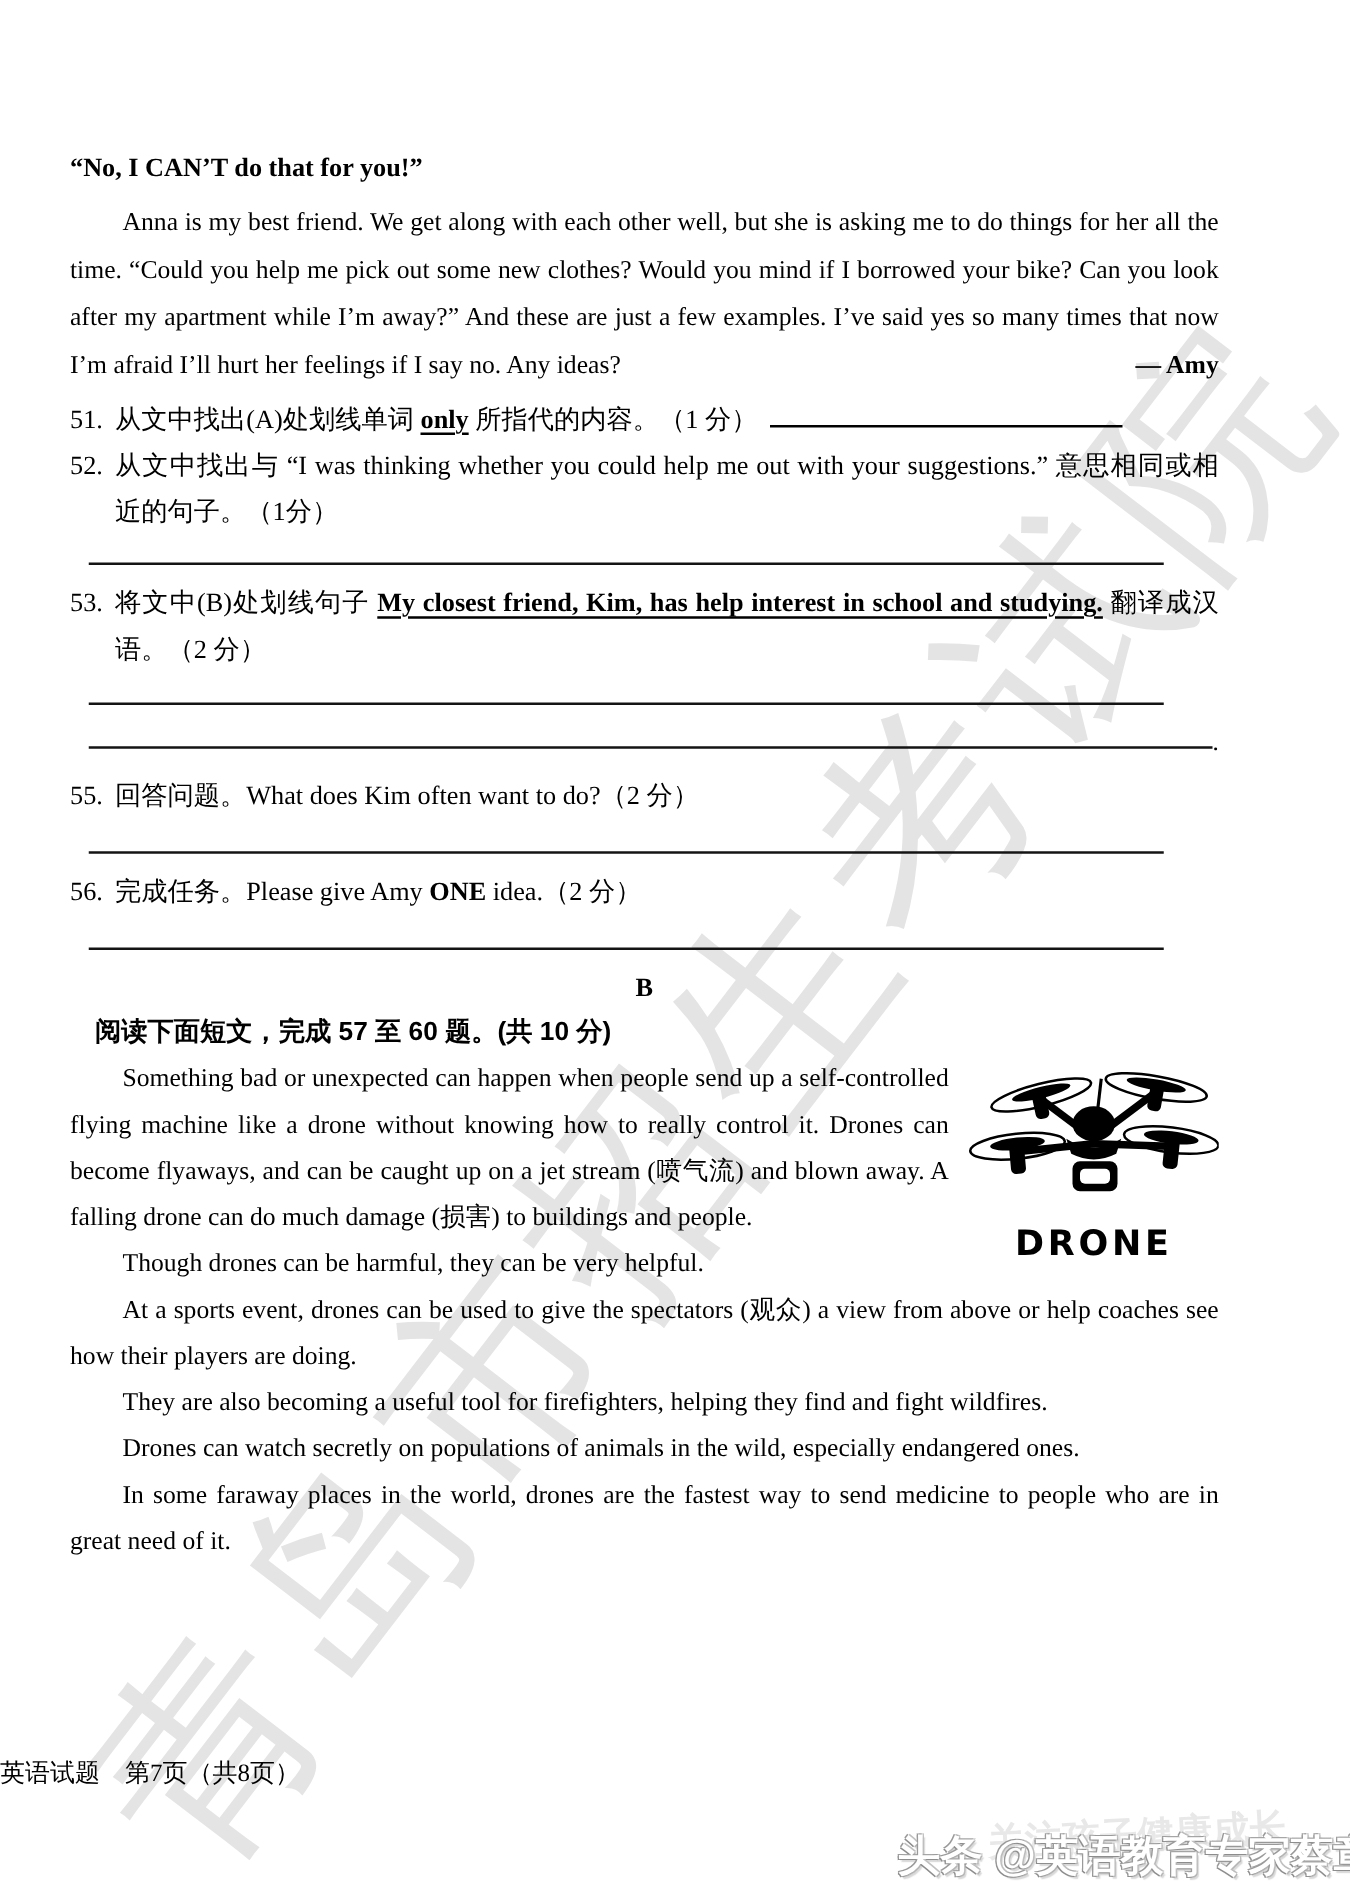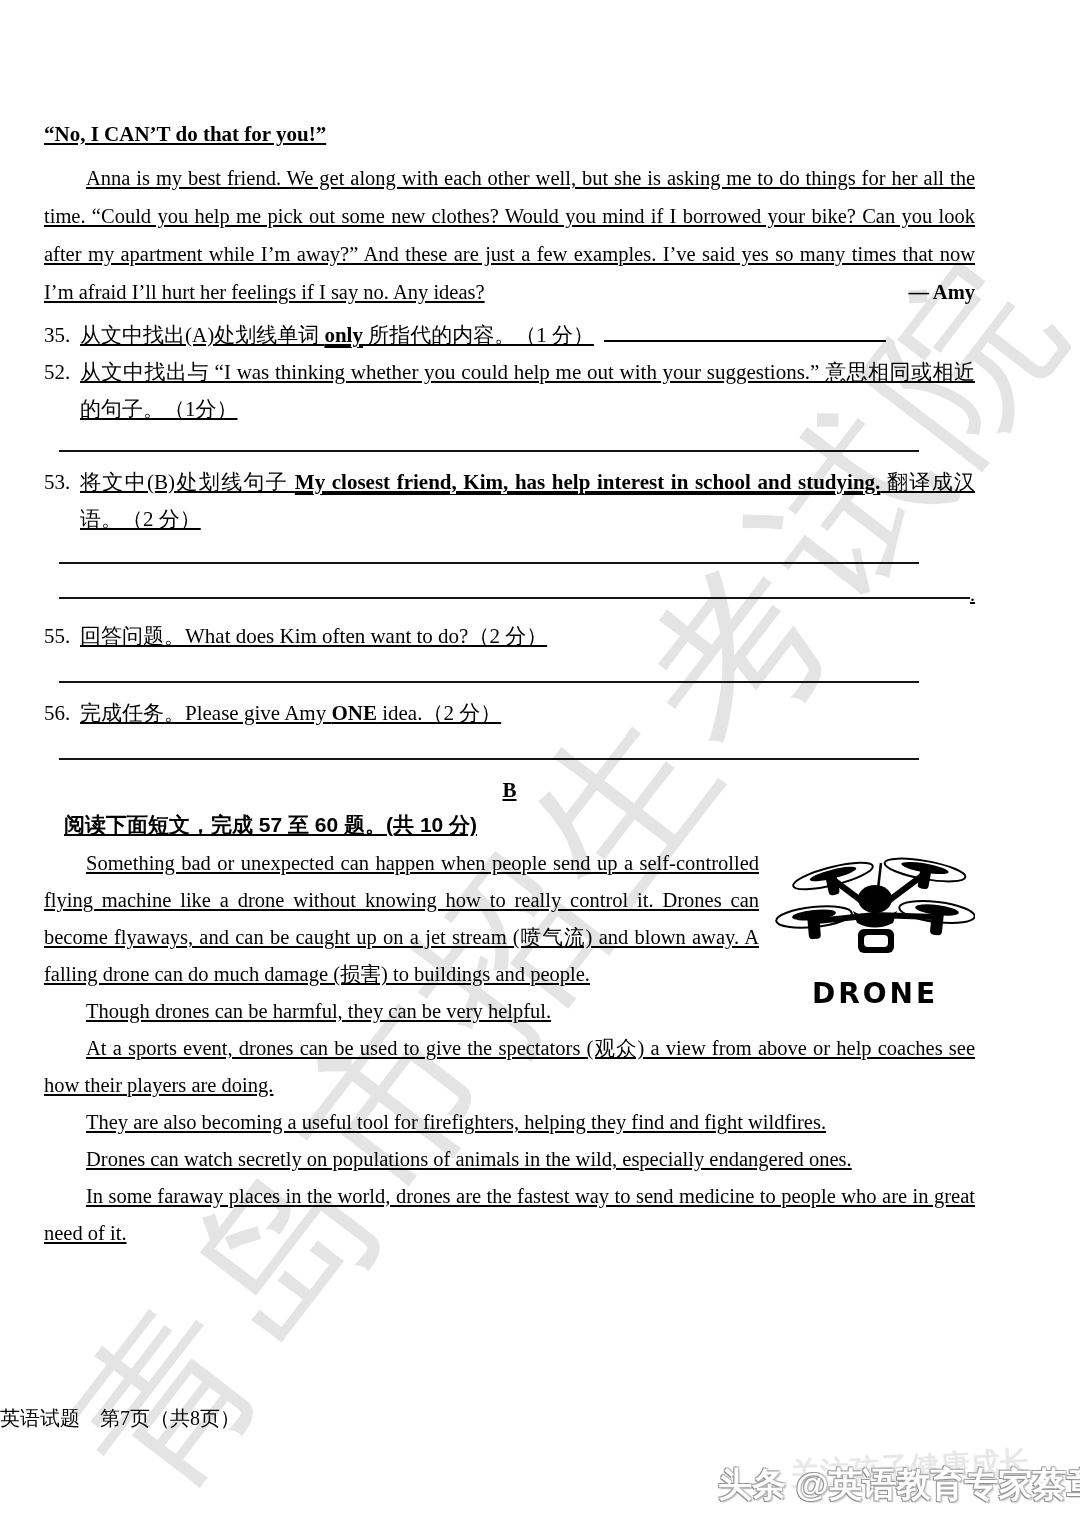--- a/index.html
+++ b/index.html
@@ -36,21 +36,21 @@
   .wm-credit{
     position:absolute;
     left:718px;top:1462px;
     font-size:34px;font-weight:bold;white-space:nowrap;
     color:#ffffff;
     text-shadow:-1px -1px 0 #9a9a9a, 1px -1px 0 #c0c0c0, -1px 1px 0 #8d8d8d, 1px 1px 0 #b5b5b5, 2px 2px 1px #d8d8d8;
     z-index:2;
     font-family:"Liberation Sans", sans-serif;
   }
   
-  .content{position:relative;z-index:1;padding:0 105px 0 44px;text-decoration:underline;}
+  .content{position:relative;z-index:1;padding:0 105px 0 56px;}
   .exam-title{margin-top:122px;font-size:21px;font-weight:bold;}
   .para-a{
     margin-top:12px;font-size:20.5px;line-height:38px;
     text-align:justify;text-indent:42px;
   }
   .para-a .author{float:right;font-weight:bold;text-indent:0;}
   .q{
     position:relative;padding-left:36px;
     font-size:21px;line-height:37px;text-align:justify;
   }
@@ -98,21 +98,21 @@
 
   <div class="wm-diagonal">青岛市招生考试院</div>
 
   <div class="content">
 
     <div class="exam-title">“No, I CAN’T do that for you!”</div>
 
     <div class="para-a"><span>Anna is my best friend. We get along with each other well, but she is asking me to do things for her all the time. “Could you help me pick out some new clothes? Would you mind if I borrowed your bike? Can you look after my apartment while I’m away?” And these are just a few examples. I’ve said yes so many times that now I’m afraid I’ll hurt her feelings if I say no. Any ideas?</span><span class="author">— Amy</span></div>
 
     <div class="q mt6">
-      <span class="qnum">35.</span><span>从文中找出(A)处划线单词 </span><span class="u-bold">only</span><span> 所指代的内容。（1 分）</span><span class="blank-inline blank-51"></span>
+      <span class="qnum">51.</span><span>从文中找出(A)处划线单词 </span><span class="u-bold">only</span><span> 所指代的内容。（1 分）</span><span class="blank-inline blank-51"></span>
     </div>
 
     <div class="q">
       <span class="qnum">52.</span><span>从文中找出与 “I was thinking whether you could help me out with your suggestions.” 意思相同或相近的句子。（1分）</span>
     </div>
 
     <div class="rule sp-rule-1"></div>
 
     <div class="q mt12">
       <span class="qnum">53.</span><span>将文中(B)处划线句子 </span><span class="u-bold">My closest friend, Kim, has help interest in school and studying.</span><span> 翻译成汉语。（2 分）</span>

